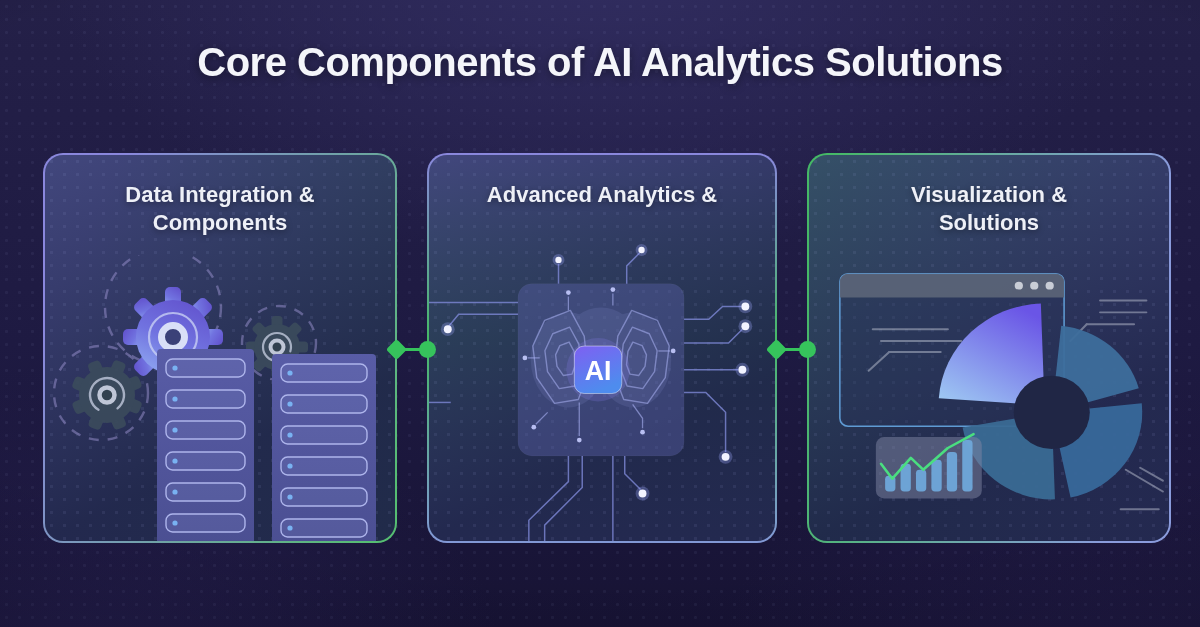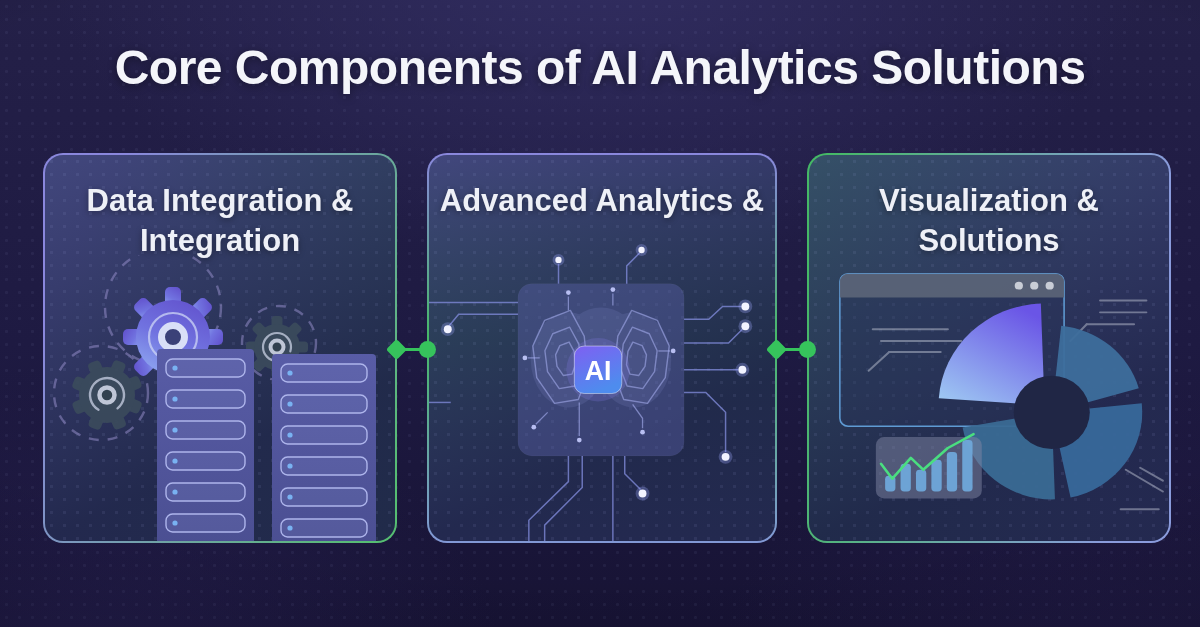--- a/index.html
+++ b/index.html
@@ -9,34 +9,34 @@
       radial-gradient(900px 520px at 50% -60px, #322e62 0%, rgba(50,46,98,0) 62%),
       radial-gradient(720px 520px at 6% 108%, #231d4a 0%, rgba(35,29,74,0) 60%),
       radial-gradient(720px 520px at 96% 108%, #201a44 0%, rgba(32,26,68,0) 60%),
       linear-gradient(180deg,#242048 0%,#1e1a42 55%,#171334 100%);}
   .canvas::before{content:"";position:absolute;inset:0;z-index:0;pointer-events:none;
     background-image:radial-gradient(circle, rgba(165,175,230,0.07) 1.3px, transparent 1.8px);
     background-size:13px 13px;}
   .canvas::after{content:"";position:absolute;inset:0;z-index:0;pointer-events:none;
     background:radial-gradient(120% 95% at 50% 40%, rgba(0,0,0,0) 55%, rgba(6,5,20,0.45) 100%);}
   .title{position:absolute;top:40px;left:0;width:100%;text-align:center;z-index:2;
-    color:#f4f5fa;font-size:48px;font-weight:700;letter-spacing:-0.5px;
+    color:#f4f5fa;font-size:40px;font-weight:700;letter-spacing:-0.5px;
     text-shadow:0 2px 10px rgba(0,0,0,0.4);}
   .card-wrap{position:absolute;top:153px;width:354px;height:390px;border-radius:20px;
     padding:2px;box-sizing:border-box;z-index:1;}
   .card-wrap.c1{left:43px;background:linear-gradient(115deg,#8a87dd 15%,#56bd72 95%);}
   .card-wrap.c2{left:427px;width:350px;background:linear-gradient(180deg,#8a87dd 0%,#45b966 48%,#8298d6 100%);}
   .card-wrap.c3{left:807px;width:364px;background:linear-gradient(100deg,#45b966 5%,#8a9bdc 85%);}
   .card{position:relative;width:100%;height:100%;border-radius:18px;overflow:hidden;
     background:linear-gradient(155deg, rgba(50,57,104,0.82) 0%, rgba(30,35,72,0.95) 70%);}
   .card::before{content:"";position:absolute;inset:0;pointer-events:none;
     background-image:radial-gradient(circle, rgba(170,180,235,0.09) 1.5px, transparent 2px);
     background-size:13px 13px;}
   .card-title{position:relative;z-index:2;margin-top:26px;text-align:center;color:#eef0f7;
-    font-size:31px;font-weight:700;line-height:1.28;text-shadow:0 2px 6px rgba(0,0,0,0.35);}
+    font-size:22px;font-weight:700;line-height:1.28;text-shadow:0 2px 6px rgba(0,0,0,0.35);}
   .card-title span{display:block;}
   .illus{position:absolute;left:0;z-index:1;}
   .illus.full{top:0;width:100%;height:100%;}
   .illus.bottom{top:100px;width:100%;height:290px;}
   .connector{position:absolute;z-index:3;}
   .conn-line{position:absolute;height:3px;width:32px;background:#36c35c;top:348px;}
   .conn-diamond{position:absolute;width:15px;height:15px;background:#36c35c;border-radius:3px;
     transform:rotate(45deg);top:342px;}
   .conn-circle{position:absolute;width:17px;height:17px;background:#36c35c;border-radius:50%;top:341px;}
 </style>
@@ -44,21 +44,21 @@
 <body>
 
 <div class="canvas">
 
   <div class="title">Core Components of AI Analytics Solutions</div>
 
   <div class="card-wrap c1">
     <div class="card">
       <div class="card-title">
         <span>Data Integration &amp;</span>
-        <span>Integration</span>
+        <span>Components</span>
       </div>
       <svg class="illus bottom" viewBox="0 0 350 290" preserveAspectRatio="none">
         <defs>
           <linearGradient id="gGrad" x1="0.6" y1="0" x2="0.15" y2="1">
             <stop offset="0%" stop-color="#6457d0"></stop>
               <stop offset="50%" stop-color="#7173e0"></stop>
               <stop offset="100%" stop-color="#90a9f1"></stop>
           </linearGradient>
           <linearGradient id="srvGrad" x1="0" y1="0" x2="0" y2="1">
             <stop offset="0%" stop-color="#585ca6"></stop>

